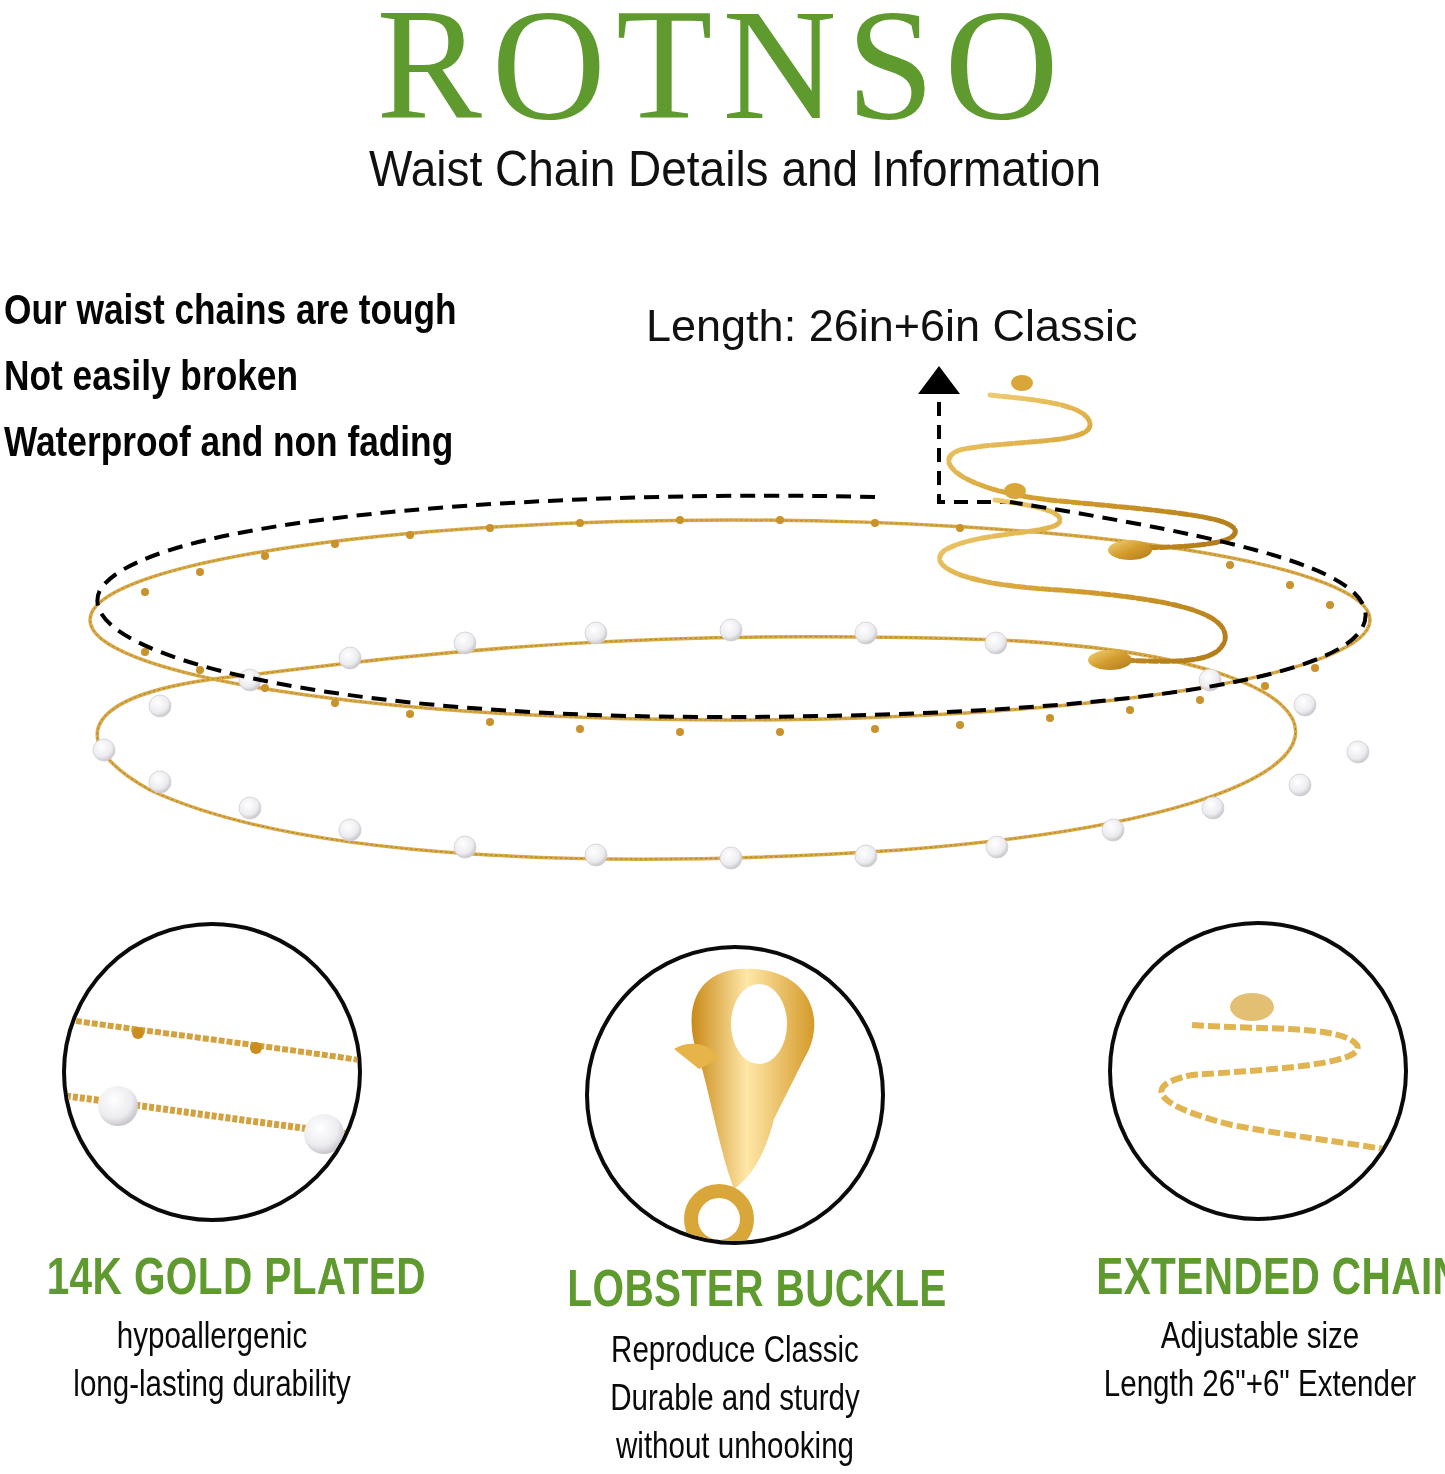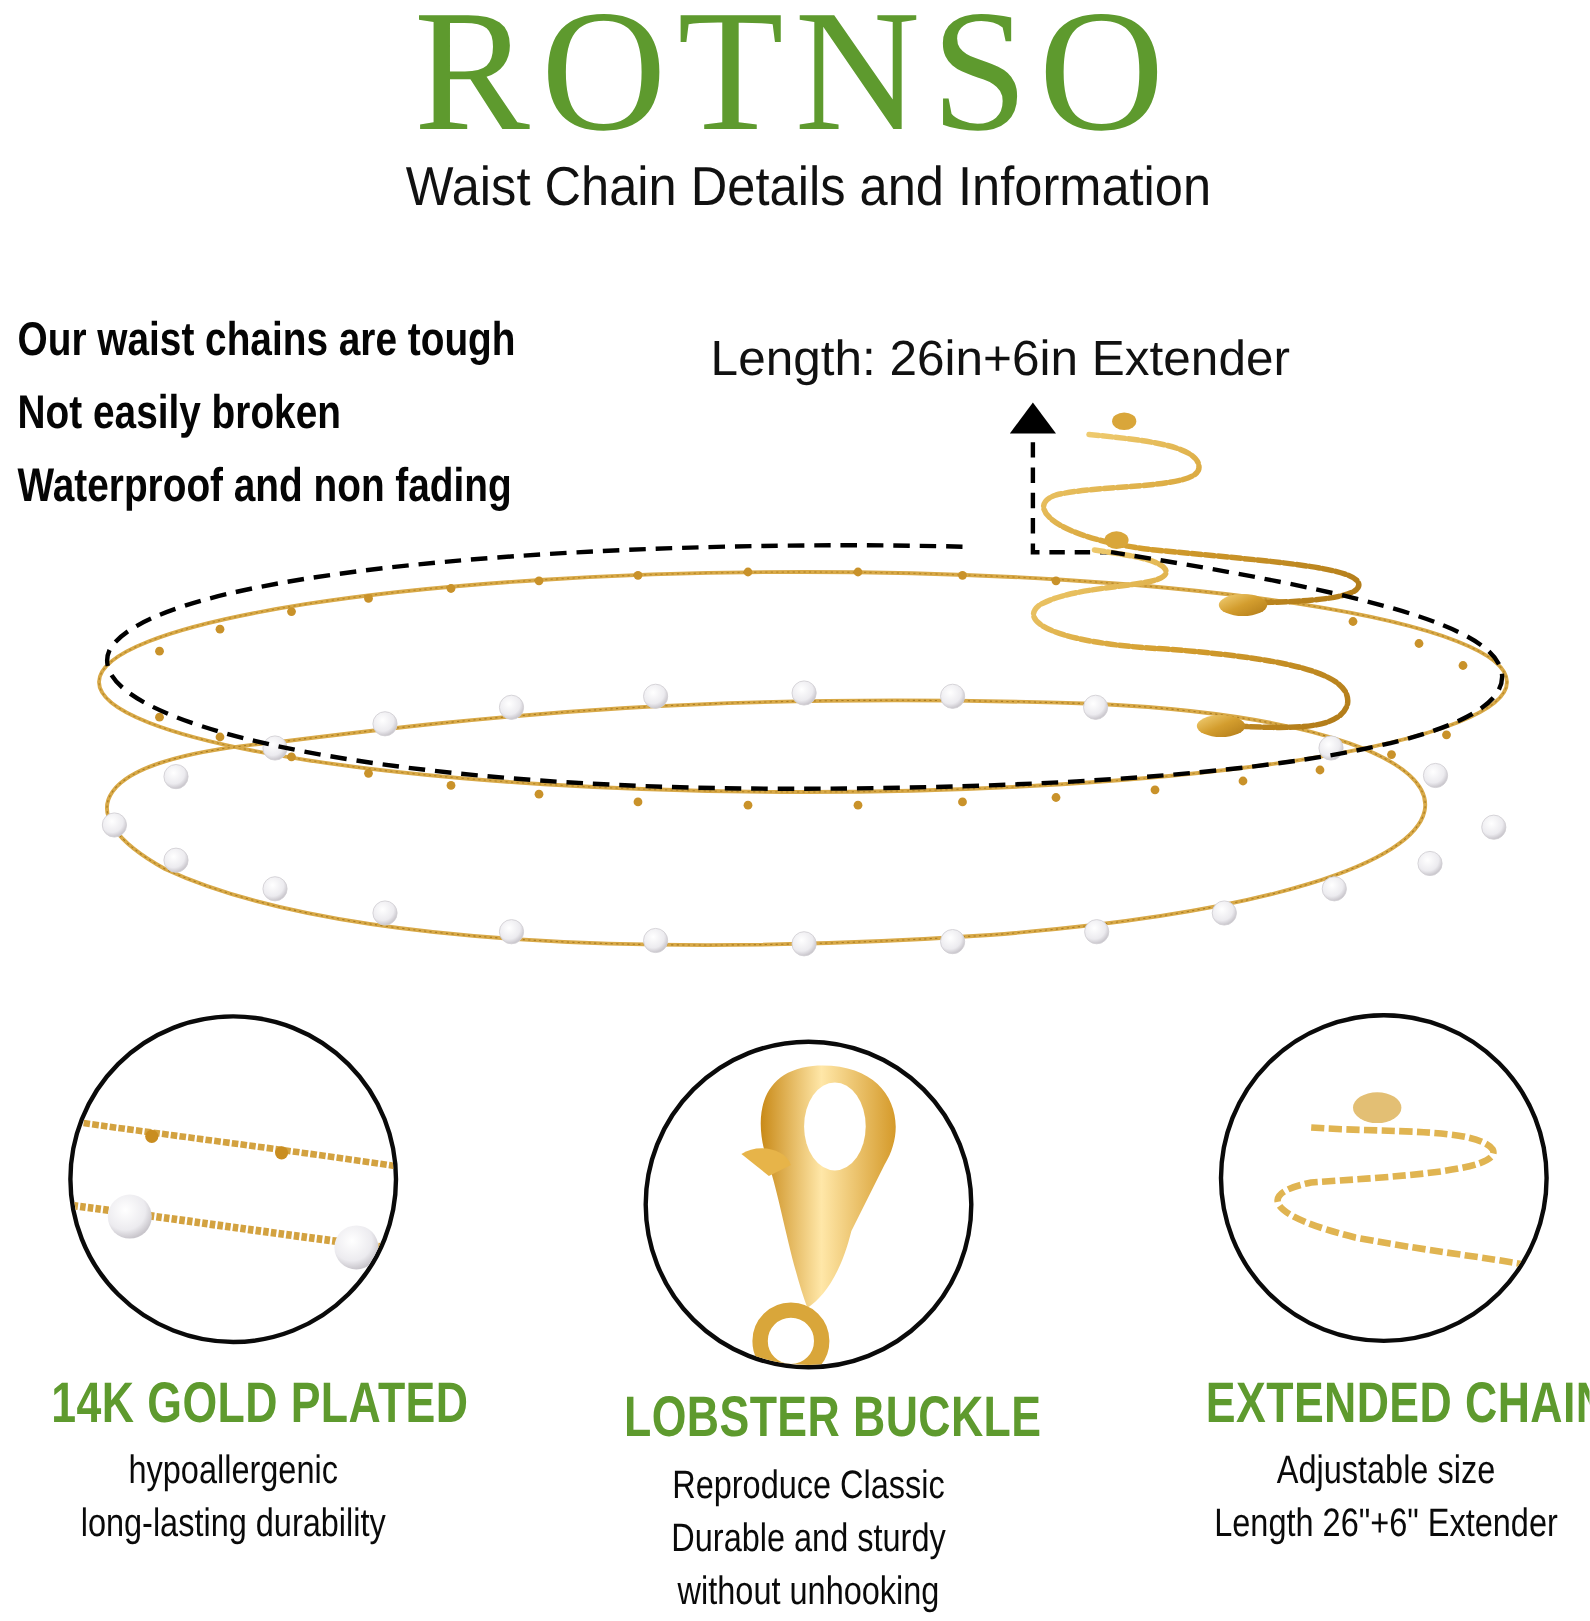--- a/index.html
+++ b/index.html
@@ -11,21 +11,21 @@
     font-family: "Liberation Serif", "DejaVu Serif", serif;
     font-size: 158px; letter-spacing: 10px; line-height: 1;
     transform: scaleX(1.0);
   }
   .subtitle {
     position: absolute; left: 0; top: 142px; width: 1470px; text-align: center;
     font-size: 50px; line-height: 1.1; color: #111;
     transform: scaleX(0.92); transform-origin: 735px 0;
   }
   .features {
-    position: absolute; left: 16px; top: 276px;
+    position: absolute; left: 4px; top: 276px;
   }
   .features div {
     font-size: 43px; font-weight: bold; line-height: 66px; color: #050505;
     transform: scaleX(0.82); transform-origin: 0 0; white-space: nowrap;
   }
   .length-label {
     position: absolute; left: 646px; top: 300px; white-space: nowrap;
     font-size: 45px; color: #111;
   }
   .scene { position: absolute; left: 0; top: 360px; width: 1445px; height: 540px; }
@@ -58,21 +58,21 @@
 
 <div class="brand" style="color:#5E9A2E">ROTNSO</div>
 <div class="subtitle">Waist Chain Details and Information</div>
 
 <div class="features">
   <div>Our waist chains are tough</div>
   <div>Not easily broken</div>
   <div>Waterproof and non fading</div>
 </div>
 
-<div class="length-label">Length: 26in+6in Extender</div>
+<div class="length-label">Length: 26in+6in Classic</div>
 
 <div class="scene">
   <svg width="1445" height="540" viewBox="0 360 1445 540" xmlns="http://www.w3.org/2000/svg">
     <defs>
       <radialGradient id="pearl" cx="40%" cy="35%" r="65%">
         <stop offset="0%" stop-color="#ffffff"></stop>
         <stop offset="70%" stop-color="#ecebef"></stop>
         <stop offset="100%" stop-color="#c9c6cc"></stop>
       </radialGradient>
       <linearGradient id="goldg" x1="0" y1="0" x2="1" y2="1">

